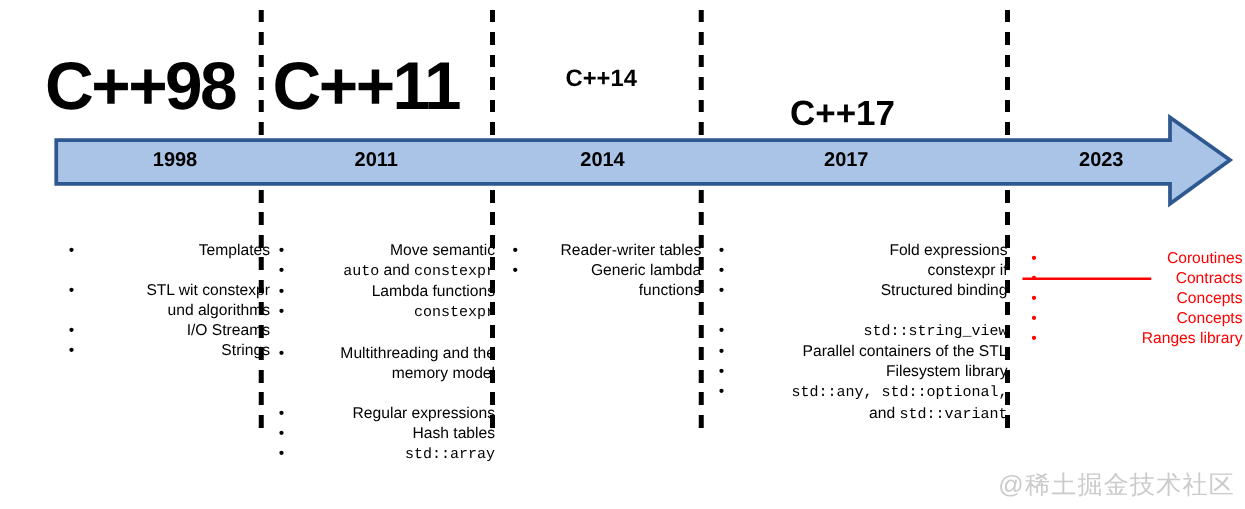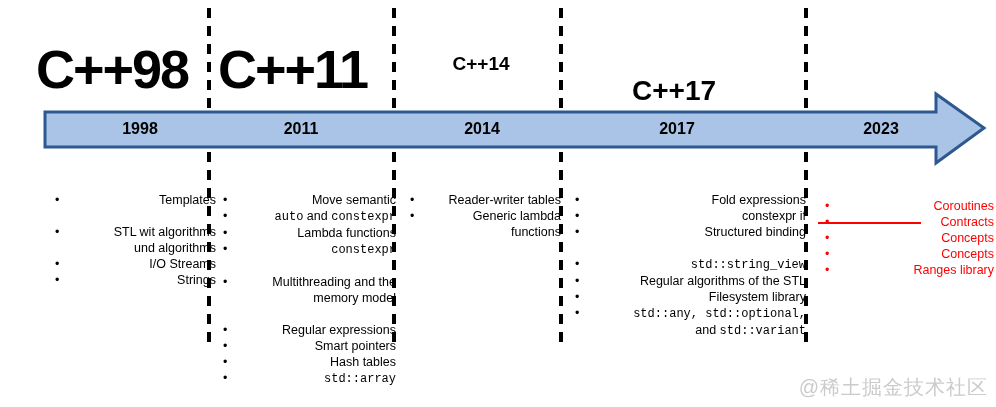--- a/index.html
+++ b/index.html
@@ -77,45 +77,44 @@
   <span class="year y3">2017</span>
   <span class="year y4">2023</span>
 
   <div class="ver xl v98">C++98</div>
   <div class="ver xl v11">C++11</div>
   <div class="ver v14">C++14</div>
   <div class="ver v17">C++17</div>
 
   <ul class="features f0">
       <li><span class="sans">Templates</span></li>
-      <li class="gap"><span class="sans">STL wit algorithms</span><br><span class="sans">und algorithms</span></li>
+      <li class="gap"><span class="sans">STL wit constexpr</span><br><span class="sans">und algorithms</span></li>
       <li><span class="sans">I/O Streams</span></li>
       <li><span class="sans">Strings</span></li>
     </ul>
   <ul class="features f1">
       <li><span class="sans">Move semantic</span></li>
       <li><span class="mono">auto</span><span class="sans"> and </span><span class="mono">constexpr</span></li>
       <li><span class="sans">Lambda functions</span></li>
       <li><span class="mono">constexpr</span></li>
       <li class="gap"><span class="sans">Multithreading and the</span><br><span class="sans">memory model</span></li>
       <li class="gap"><span class="sans">Regular expressions</span></li>
-      <li><span class="sans">Smart pointers</span></li>
       <li><span class="sans">Hash tables</span></li>
       <li><span class="mono">std::array</span></li>
     </ul>
   <ul class="features f2">
       <li><span class="sans">Reader-writer tables</span></li>
       <li><span class="sans">Generic lambda</span><br><span class="sans">functions</span></li>
     </ul>
   <ul class="features f3">
       <li><span class="sans">Fold expressions</span></li>
       <li><span class="sans">constexpr if</span></li>
       <li><span class="sans">Structured binding</span></li>
       <li class="gap"><span class="mono">std::string_view</span></li>
-      <li><span class="sans">Regular algorithms of the STL</span></li>
+      <li><span class="sans">Parallel containers of the STL</span></li>
       <li><span class="sans">Filesystem library</span></li>
       <li><span class="mono">std::any, std::optional,</span><br><span class="sans">and </span><span class="mono">std::variant</span></li>
     </ul>
   <ul class="features f4">
       <li><span class="sans">Coroutines</span></li>
       <li class="strike"><span class="sans">Contracts</span></li>
       <li><span class="sans">Concepts</span></li>
       <li><span class="sans">Concepts</span></li>
       <li><span class="sans">Ranges library</span></li>
     </ul>

